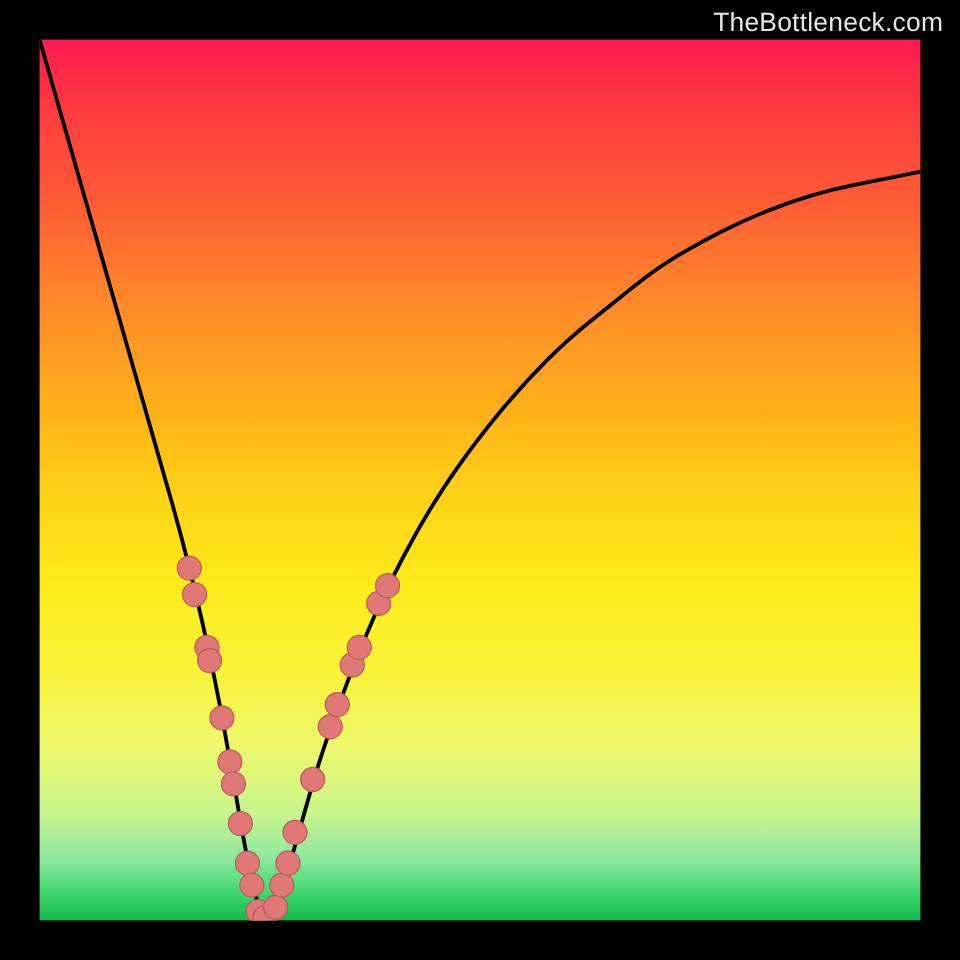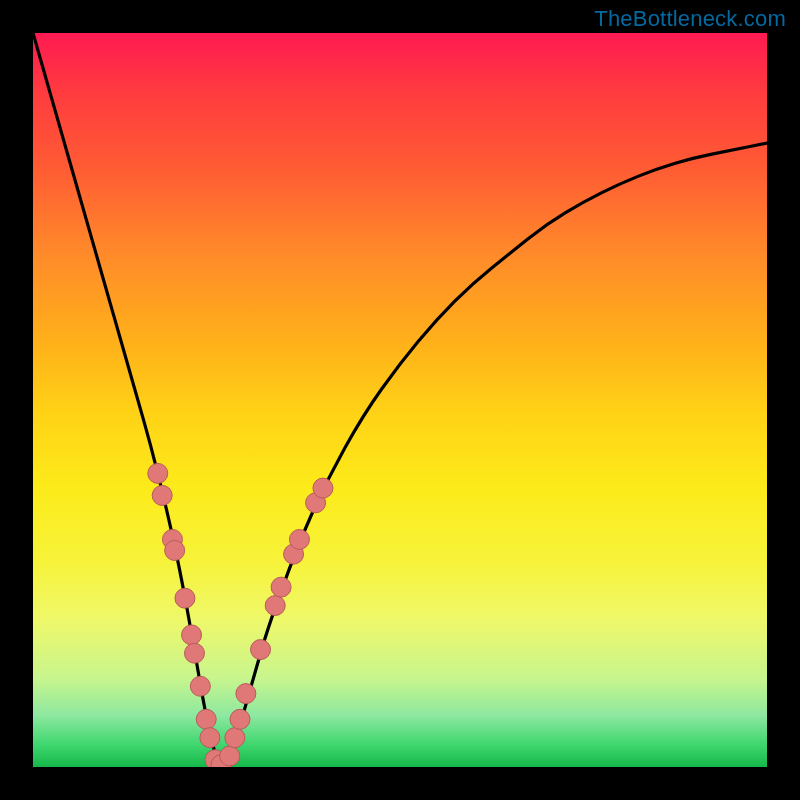--- a/index.html
+++ b/index.html
@@ -39,21 +39,21 @@
       #c7f58e 88%,
       #8de8a0 93%,
       #3ed66e 97%,
       #16b84a 100%
     );
   }
   .attribution {
     position: absolute;
     top: 6px;
     right: 14px;
-    color: #0369a1;
+    color: #e5e5e5;
     font-size: 22px;
     font-weight: 500;
     letter-spacing: 0.2px;
   }
   svg.overlay {
     position: absolute;
     top: 33px;
     left: 33px;
     width: 734px;
     height: 734px;

